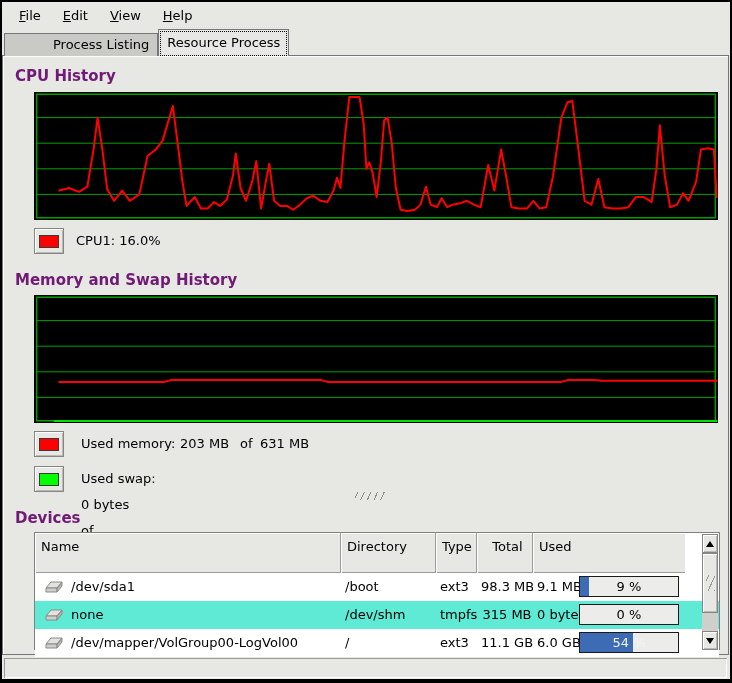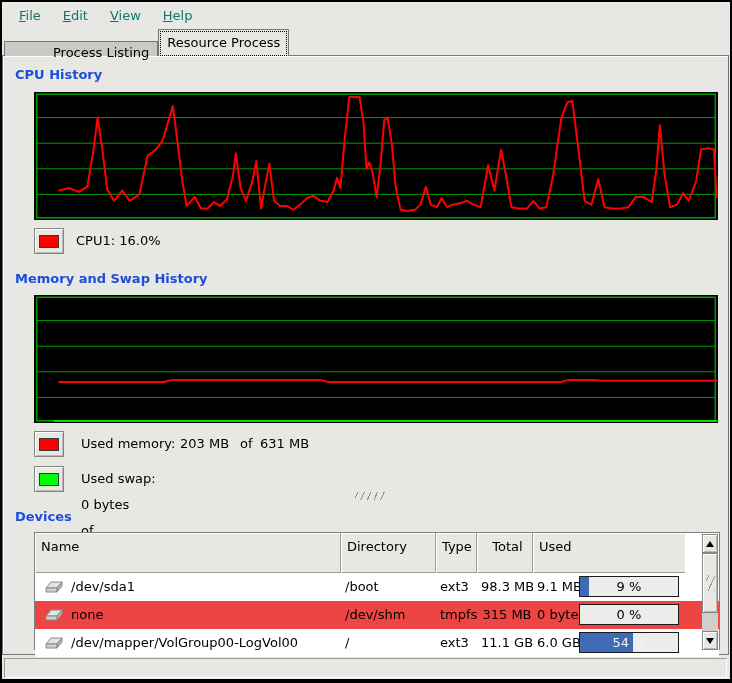--- a/index.html
+++ b/index.html
@@ -2,35 +2,35 @@
 <html><head>
 <meta charset="utf-8">
 <style>
   * { box-sizing: border-box; }
   body { margin:0; font-family:"DejaVu Sans", sans-serif; }
   .frame { width:732px; height:683px; background:#000; padding:2px 2px 4px 2px; }
   .window { position:relative; width:728px; height:677px; background:#e7e7e4; overflow:hidden; }
 
   
   .menubar { position:absolute; top:0; left:0; width:728px; height:26px; display:flex; align-items:center; padding-left:6px; }
-  .menu-item { padding:3px 11px; font-size:13px; color:#0f766e; cursor:default; }
+  .menu-item { padding:3px 11px; font-size:13px; color:#000000; cursor:default; }
   .menu-item .u { text-decoration:underline; }
 
   
   .tabs { position:absolute; top:26px; left:0; height:28px; display:flex; align-items:flex-end; z-index:2; }
   .tab { border:1px solid #75757a; border-bottom:none; padding:0 8px; font-size:13px; white-space:nowrap; }
-  .tab.inactive { height:15px; line-height:22px; background:#c9c9c5; margin-left:2px;padding-left:48px; }
+  .tab.inactive { height:23px; line-height:22px; background:#c9c9c5; margin-left:2px;padding-left:48px; }
   .tab.active { height:27px; line-height:25px; background:#e7e7e4; position:relative; }
   .tab.active .focusring { position:absolute; left:2px; right:2px; top:2px; bottom:1px; outline:1px dotted #000; pointer-events:none; }
 
   
   .page { position:absolute; top:53px; left:0; width:727px; height:600px; background:#e7e7e4;
           border:1px solid #75757a; box-shadow: inset 1px 1px 0 #fdfdfd; z-index:1; }
 
-  .section-title { position:absolute; font-size:13px; font-weight:bold; color:#1d4ed8; }
+  .section-title { position:absolute; font-size:15px; font-weight:bold; color:#701a75; }
 
   .graph { position:absolute; width:684px; height:128px; display:block; background:#000; }
 
   
   .swatch-btn { position:absolute; width:30px; height:26px; background:#e7e7e4; border:1px solid #858581;
                 box-shadow: inset 1px 1px 0 #fff, inset -1px -1px 0 #b9b9b5; display:flex; align-items:center; justify-content:center; }
   .swatch { width:20px; height:13px; border:1px solid #3a3a3a; }
   .legend-label { position:absolute; font-size:13px; line-height:26px; color:#000; display:flex; }
   .legend-label .lname { width:99px; }
   .legend-label .lval  { width:60px; }
@@ -39,21 +39,21 @@
   
   .grip { position:absolute; width:30px; height:8px;
           background: repeating-linear-gradient(115deg, transparent 0 2px, #8d8d89 2px 3px, transparent 3px 6px); }
 
   
   .table { position:absolute; left:31px; top:476px; width:686px; height:118px; background:#fff; border:1px solid #808080; }
   .thead { display:flex; height:40px; }
   .th { font-size:13px; line-height:27px; padding-left:6px; background:#e7e7e4; border-right:1px solid #9a9a96;
         box-shadow: inset 1px 1px 0 #fff, inset 0 -1px 0 #9a9a96; overflow:hidden; white-space:nowrap; }
   .tr { display:flex; height:28px; background:#fff; }
-  .tr.striped { background:#ef4444; }
+  .tr.striped { background:#5eead4; }
   .td { font-size:13px; line-height:28px; padding-left:4px; overflow:hidden; white-space:nowrap; }
   .c-name { width:306px; } .c-dir { width:95px; } .c-type { width:41px; } .c-total { width:56px;text-align:center; } .c-used { width:152px; position:relative; }
   .name-cell { display:flex; align-items:center; padding-left:8px; }
   .disk-icon { width:21px; height:14px; margin-right:7px; flex:none; }
 
   .progressbar { position:absolute; right:6px; top:3px; width:100px; height:21px; background:#ececea; border:1px solid #1a1a1a; }
   .progressbar .fill { position:absolute; left:0; top:0; bottom:0; background:#3d6cb4; }
   .progressbar .plabel { position:absolute; inset:0; text-align:center; font-size:13px; line-height:19px; }
 
   

